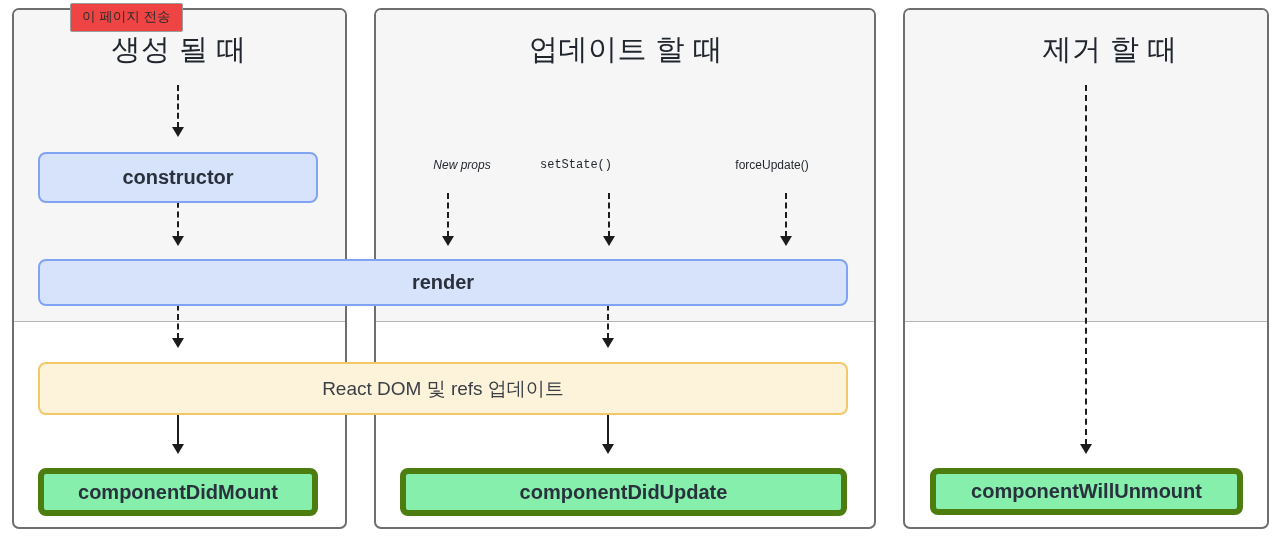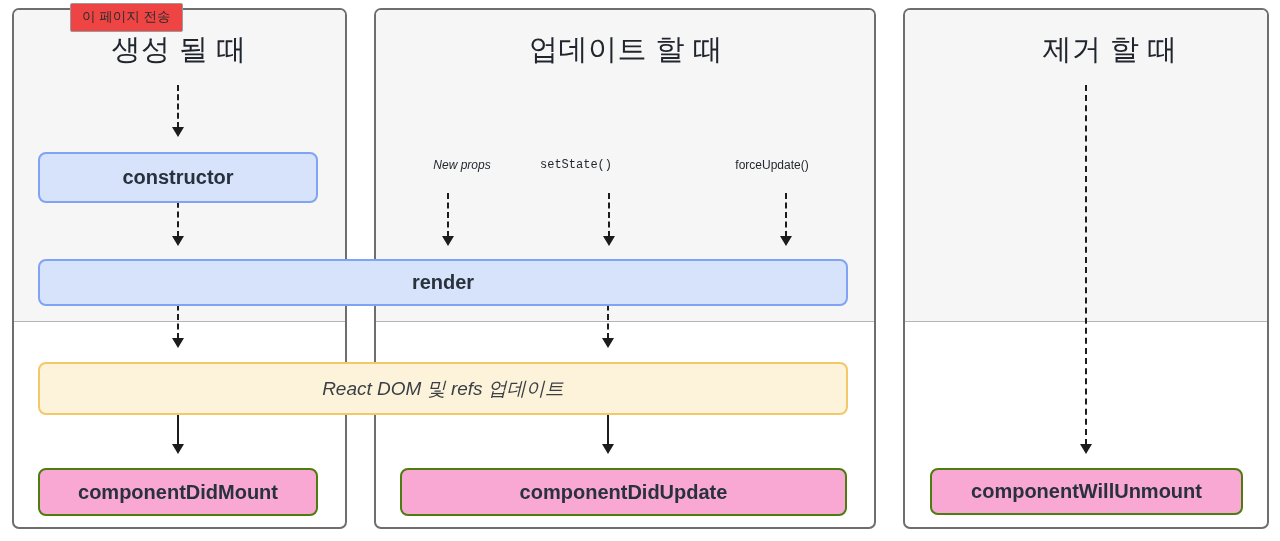--- a/index.html
+++ b/index.html
@@ -59,22 +59,22 @@
     align-items: center;
     justify-content: center;
     font-size: 20px;
     font-weight: 700;
     color: #28313c;
     white-space: nowrap;
     margin-top: 12px;
   }
   .mbox.blue   { background: #d7e2fb; border: 2px solid #80a3f4; }
   .mbox.yellow { background: #fdf3da; border: 2px solid #f2c868;
-                 font-weight: 400; font-style: italic; font-size: 19px; color: #3a3f46; }
-  .mbox.green  { background: #f9a8d4; border: 2px solid #4d7c0f; }
+                 font-weight: 400; font-size: 19px; color: #3a3f46; }
+  .mbox.green  { background: #86efac; border: 6px solid #4d7c0f; }
 
   .box-constructor { left: 38px;  top: 140px; width: 280px; height: 51px; }
   .box-render      { left: 38px;  top: 247px; width: 810px; height: 47px; }
   .box-reactdom    { left: 38px;  top: 350px; width: 810px; height: 53px; }
   .box-cdm         { left: 38px;  top: 456px; width: 280px; height: 48px; }
   .box-cdu         { left: 400px; top: 456px; width: 447px; height: 48px; }
   .box-cwu         { left: 930px; top: 456px; width: 313px; height: 47px; }
 
   
   .trigger {

